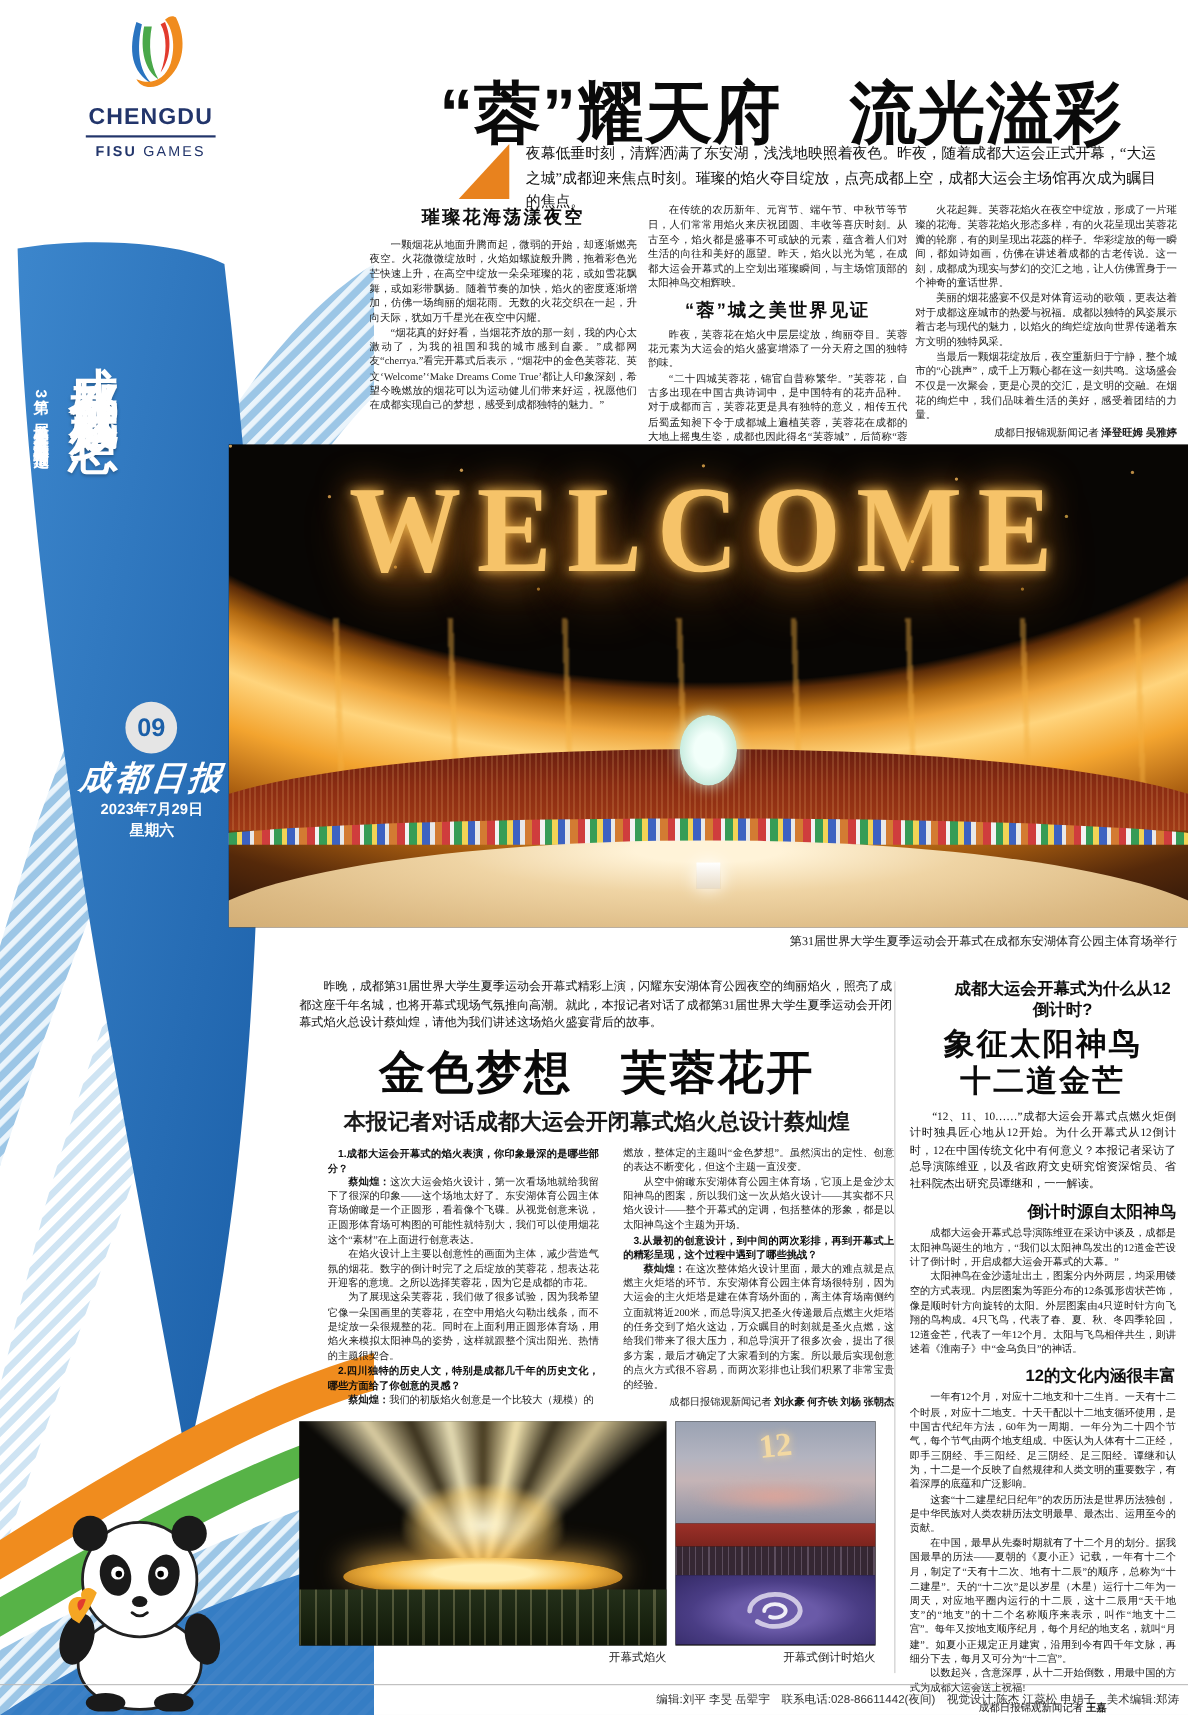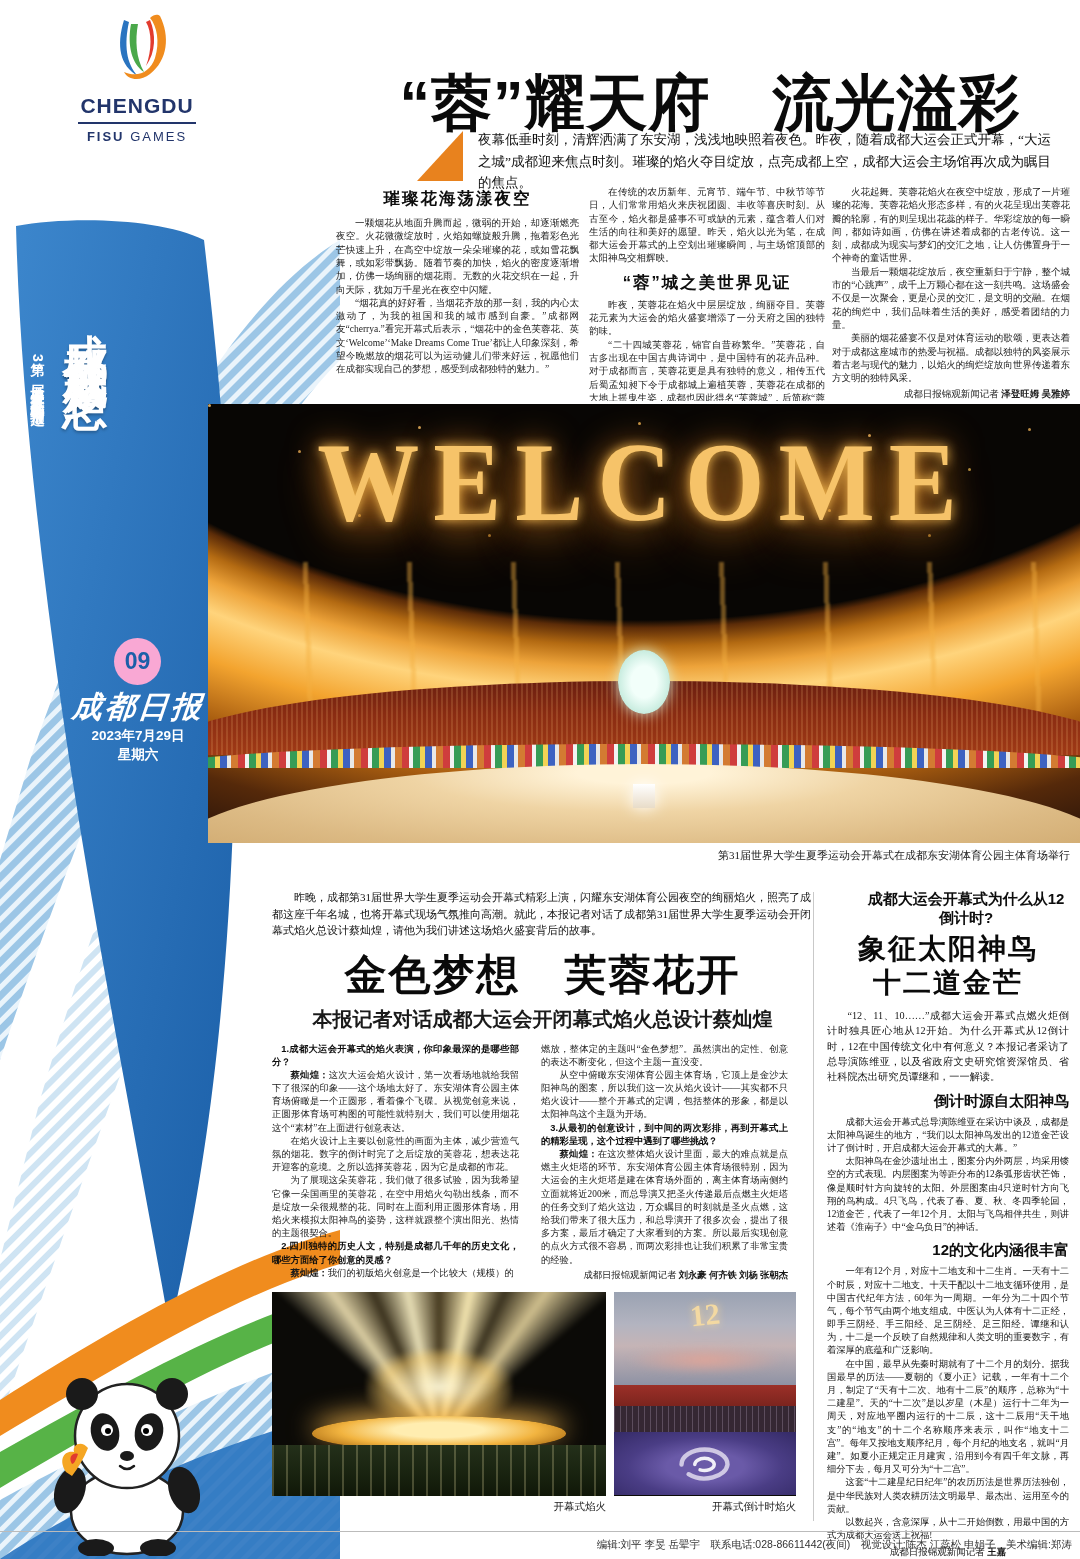--- a/index.html
+++ b/index.html
@@ -11,21 +11,21 @@
   .logo{position:absolute;left:72px;top:14px;width:130px;text-align:center;}
   .logo-city{font-family:"Liberation Sans",sans-serif;font-weight:900;font-size:21px;color:#22356b;letter-spacing:1px;margin-top:2px;}
   .logo-rule{height:2px;background:#22356b;margin:4px 6px 5px;}
   .logo-fisu{font-family:"Liberation Sans",sans-serif;font-size:13px;color:#22356b;letter-spacing:2px;}
   .logo-fisu b{font-weight:900;}
   .series-vertical{position:absolute;left:29px;top:352px;writing-mode:vertical-rl;
       font-family:"Liberation Sans",sans-serif;font-weight:700;font-size:14px;color:#fff;letter-spacing:2px;height:300px;}
   .slogan-vertical{position:absolute;left:55px;top:298px;writing-mode:vertical-rl;
       font-family:"Liberation Sans",sans-serif;font-weight:900;font-size:45px;color:#fff;letter-spacing:10px;height:350px;
       text-shadow:0 2px 3px rgba(0,0,0,.25);}
-  .page-circle{position:absolute;left:114px;top:638px;width:47px;height:47px;background:#f9a8d4;border-radius:50%;
+  .page-circle{position:absolute;left:114px;top:638px;width:47px;height:47px;background:#e5e5e5;border-radius:50%;
       display:flex;align-items:center;justify-content:center;font-family:"Liberation Sans",sans-serif;
       font-weight:900;font-size:23px;color:#1b5fa8;}
   .paper-name{position:absolute;left:55px;top:687px;width:166px;text-align:center;font-size:30px;font-weight:700;
       color:#fff;font-style:italic;letter-spacing:3px;transform:skewX(-5deg);}
   .paper-date,.paper-weekday{position:absolute;left:55px;width:166px;text-align:center;color:#fff;
       font-family:"Liberation Sans",sans-serif;font-weight:700;font-size:13.5px;}
   .paper-date{top:727px;}
   .paper-weekday{top:746px;}
   .panda{position:absolute;left:48px;top:1364px;}
   
@@ -75,21 +75,21 @@
       background:radial-gradient(#f2fffa 0 35%,#c8ecdf 70%,#a6d6c9 100%);box-shadow:0 0 14px rgba(220,255,240,.8);}
   .pm-podium{position:absolute;left:calc(50% - 11px);top:86.5%;width:22px;height:24px;
       background:linear-gradient(#fff,#e8dcc8);box-shadow:0 0 16px #fff;}
   .pm-caption{position:absolute;left:470px;top:848px;width:600px;text-align:right;font-size:11px;color:#222;}
   
   .mid{position:absolute;left:272px;top:889px;width:541px;}
   .mid-intro{font-size:11px;line-height:1.5;text-indent:2em;color:#111;}
   .mid-h1{font-family:"Liberation Sans",sans-serif;font-weight:900;font-size:42px;text-align:center;
       letter-spacing:2px;margin:8px 0 3px;color:#0a0a0a;}
   .mid-h2{font-family:"Liberation Sans",sans-serif;font-weight:700;font-size:20px;text-align:center;margin:0 0 10px;}
-  .qa{display:flex;gap:22px;height:244px;overflow:hidden;font-size:9.3px;line-height:1.42;text-align:justify;}
+  .qa{display:flex;gap:22px;height:244px;overflow:hidden;font-size:9.3px;line-height:1.42;text-align:justify;margin-left:26px;}
   .qa-col{width:247px;}
   .qa .q{font-family:"Liberation Sans",sans-serif;font-weight:700;margin:0;text-indent:1em;color:#0d0d0d;}
   .qa .para b{font-weight:700;}
   .qa-byline{text-align:right;margin-top:2px;}
   .qa-byline b{font-weight:700;}
   .mid-photos{display:flex;gap:8px;margin-top:5px;}
   .ph-wrap-a{width:334px;} .ph-wrap-b{width:182px;}
   .ph-img{position:relative;height:204px;overflow:hidden;background:#0b0a07;}
   .ph-cap{text-align:right;font-size:10.5px;margin-top:4px;color:#222;}
   
@@ -222,22 +222,22 @@
     <p class="para">“烟花真的好好看，当烟花齐放的那一刻，我的内心太激动了，为我的祖国和我的城市感到自豪。”成都网友“cherrya.”看完开幕式后表示，“烟花中的金色芙蓉花、英文‘Welcome’‘Make Dreams Come True’都让人印象深刻，希望今晚燃放的烟花可以为运动健儿们带来好运，祝愿他们在成都实现自己的梦想，感受到成都独特的魅力。”</p>
   </div>
   <div class="lead-col" id="lc2">
     <p class="para">在传统的农历新年、元宵节、端午节、中秋节等节日，人们常常用焰火来庆祝团圆、丰收等喜庆时刻。从古至今，焰火都是盛事不可或缺的元素，蕴含着人们对生活的向往和美好的愿望。昨天，焰火以光为笔，在成都大运会开幕式的上空划出璀璨瞬间，与主场馆顶部的太阳神鸟交相辉映。</p>
     <div class="col-head">“蓉”城之美世界见证</div>
     <p class="para">昨夜，芙蓉花在焰火中层层绽放，绚丽夺目。芙蓉花元素为大运会的焰火盛宴增添了一分天府之国的独特韵味。</p>
     <p class="para">“二十四城芙蓉花，锦官自昔称繁华。”芙蓉花，自古多出现在中国古典诗词中，是中国特有的花卉品种。对于成都而言，芙蓉花更是具有独特的意义，相传五代后蜀孟知昶下令于成都城上遍植芙蓉，芙蓉花在成都的大地上摇曳生姿，成都也因此得名“芙蓉城”，后简称“蓉城”。焰火升腾，</p>
   </div>
   <div class="lead-col" id="lc3">
     <p class="para">火花起舞。芙蓉花焰火在夜空中绽放，形成了一片璀璨的花海。芙蓉花焰火形态多样，有的火花呈现出芙蓉花瓣的轮廓，有的则呈现出花蕊的样子。华彩绽放的每一瞬间，都如诗如画，仿佛在讲述着成都的古老传说。这一刻，成都成为现实与梦幻的交汇之地，让人仿佛置身于一个神奇的童话世界。</p>
+    <p class="para">美丽的烟花盛宴不仅是对体育运动的歌颂，更表达着对于成都这座城市的热爱与祝福。成都以独特的风姿展示着古老与现代的魅力，以焰火的绚烂绽放向世界传递着东方文明的独特风采。</p>
     <p class="para">当最后一颗烟花绽放后，夜空重新归于宁静，整个城市的“心跳声”，成千上万颗心都在这一刻共鸣。这场盛会不仅是一次聚会，更是心灵的交汇，是文明的交融。在烟花的绚烂中，我们品味着生活的美好，感受着团结的力量。</p>
-    <p class="para">美丽的烟花盛宴不仅是对体育运动的歌颂，更表达着对于成都这座城市的热爱与祝福。成都以独特的风姿展示着古老与现代的魅力，以焰火的绚烂绽放向世界传递着东方文明的独特风采。</p>
     <div class="byline">
       <span>成都日报锦观新闻记者</span>
       <b>泽登旺姆 吴雅婷</b>
     </div>
   </div>
 
   <div class="photo-main">
     <div class="pm-stars"></div>
     <div class="pm-roof"></div>
     <div class="pm-trunks"></div>
@@ -308,22 +308,22 @@
     <div class="cd-h1">
       <div>象征太阳神鸟</div>
       <div>十二道金芒</div>
     </div>
     <div class="cd-intro">“12、11、10……”成都大运会开幕式点燃火炬倒计时独具匠心地从12开始。为什么开幕式从12倒计时，12在中国传统文化中有何意义？本报记者采访了总导演陈维亚，以及省政府文史研究馆资深馆员、省社科院杰出研究员谭继和，一一解读。</div>
     <div class="cd-sec-h">倒计时源自太阳神鸟</div>
     <p class="para">成都大运会开幕式总导演陈维亚在采访中谈及，成都是太阳神鸟诞生的地方，“我们以太阳神鸟发出的12道金芒设计了倒计时，开启成都大运会开幕式的大幕。”</p>
     <p class="para">太阳神鸟在金沙遗址出土，图案分内外两层，均采用镂空的方式表现。内层图案为等距分布的12条弧形齿状芒饰，像是顺时针方向旋转的太阳。外层图案由4只逆时针方向飞翔的鸟构成。4只飞鸟，代表了春、夏、秋、冬四季轮回，12道金芒，代表了一年12个月。太阳与飞鸟相伴共生，则讲述着《淮南子》中“金乌负日”的神话。</p>
     <div class="cd-sec-h">12的文化内涵很丰富</div>
     <p class="para">一年有12个月，对应十二地支和十二生肖。一天有十二个时辰，对应十二地支。十天干配以十二地支循环使用，是中国古代纪年方法，60年为一周期。一年分为二十四个节气，每个节气由两个地支组成。中医认为人体有十二正经，即手三阴经、手三阳经、足三阴经、足三阳经。谭继和认为，十二是一个反映了自然规律和人类文明的重要数字，有着深厚的底蕴和广泛影响。</p>
+    <p class="para">这套“十二建星纪日纪年”的农历历法是世界历法独创，是中华民族对人类农耕历法文明最早、最杰出、运用至今的贡献。</p>
     <p class="para">在中国，最早从先秦时期就有了十二个月的划分。据我国最早的历法——夏朝的《夏小正》记载，一年有十二个月，制定了“天有十二次、地有十二辰”的顺序，总称为“十二建星”。天的“十二次”是以岁星（木星）运行十二年为一周天，对应地平圈内运行的十二辰，这十二辰用“天干地支”的“地支”的十二个名称顺序来表示，叫作“地支十二宫”。每年又按地支顺序纪月，每个月纪的地支名，就叫“月建”。如夏小正规定正月建寅，沿用到今有四千年文脉，再细分下去，每月又可分为“十二宫”。</p>
-    <p class="para">这套“十二建星纪日纪年”的农历历法是世界历法独创，是中华民族对人类农耕历法文明最早、最杰出、运用至今的贡献。</p>
     <p class="para">以数起兴，含意深厚，从十二开始倒数，用最中国的方式为成都大运会送上祝福!</p>
     <div class="cd-byline">
       <span>成都日报锦观新闻记者</span>
       <b>王嘉</b>
     </div>
 
   </div>
 
   <div class="footer-rule"></div>
   <div class="footer-text">编辑:刘平 李旻 岳翚宇　联系电话:028-86611442(夜间)　视觉设计:陈杰 江蕊松 申娟子　美术编辑:郑涛</div>

